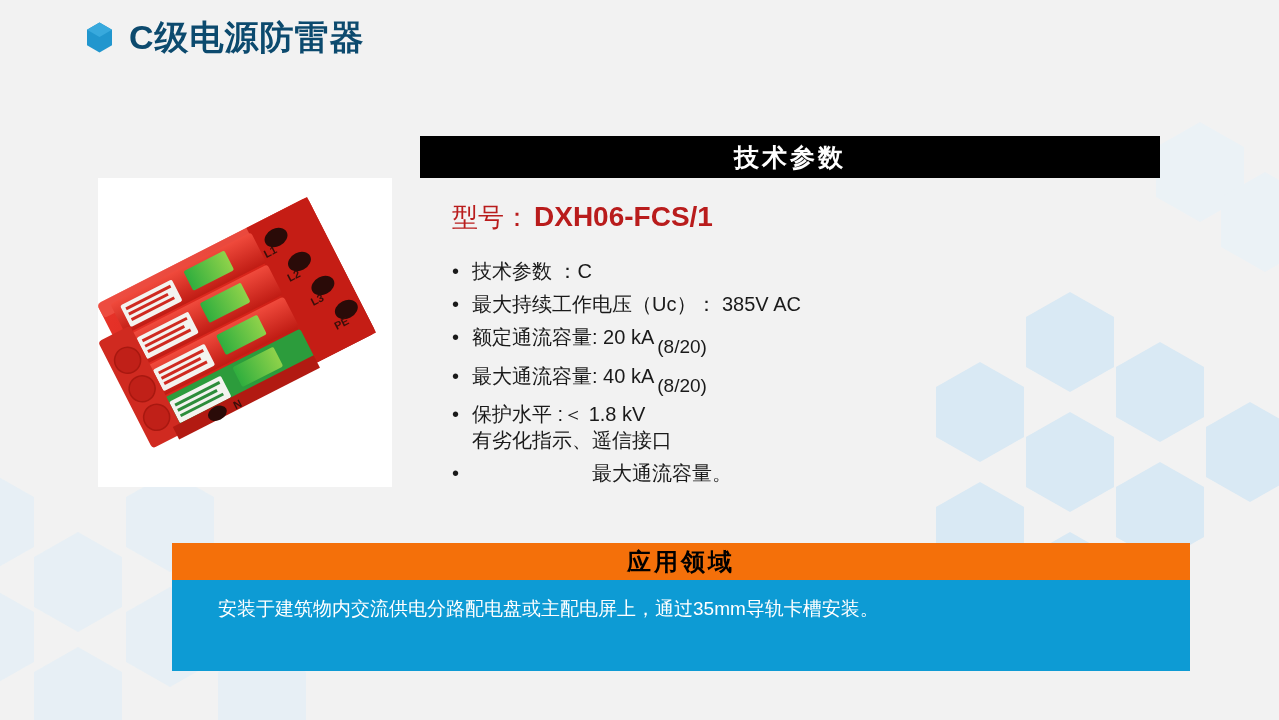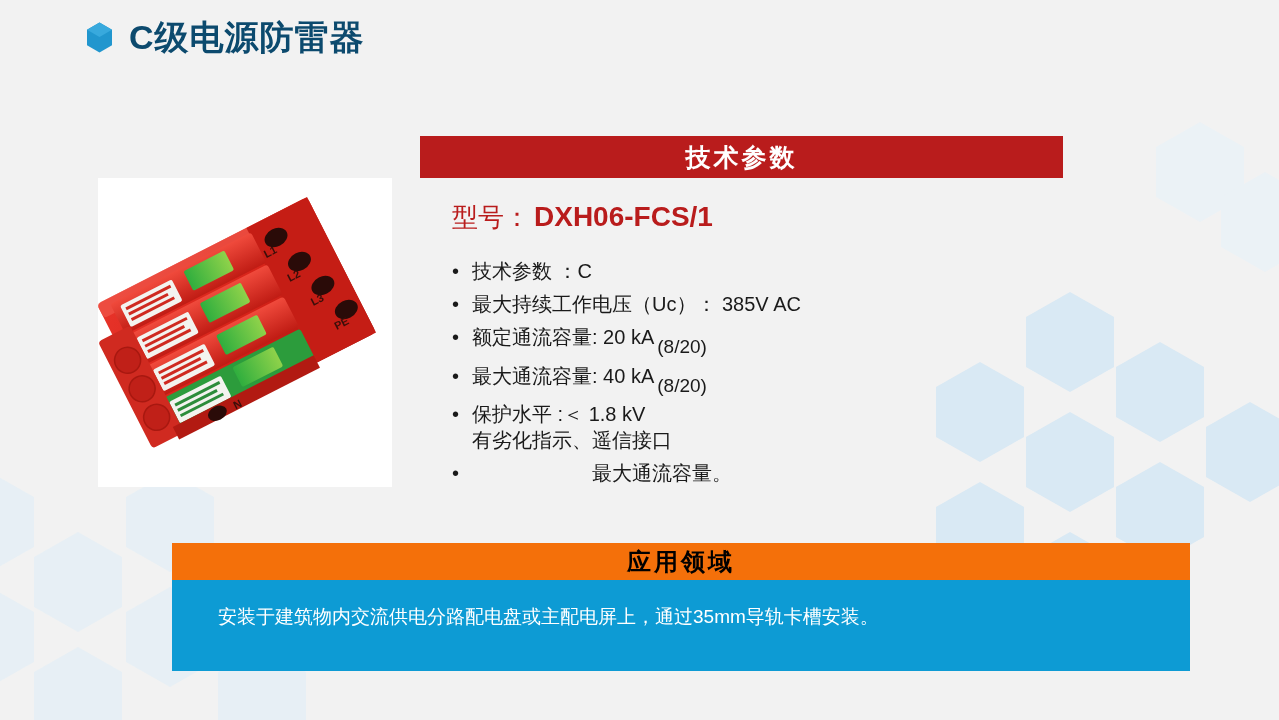--- a/index.html
+++ b/index.html
@@ -59,23 +59,23 @@
     z-index: 2;
     overflow: hidden;
   }
   .photo-frame svg { display: block; width: 100%; height: 100%; }
 
   
   .spec-header {
     position: absolute;
     left: 420px;
     top: 136px;
-    width: 643px;
+    width: 740px;
     height: 42px;
-    background: #b91c1c;
+    background: #000000;
     z-index: 2;
     display: flex;
     align-items: center;
     justify-content: center;
   }
   .spec-header-text {
     color: #ffffff;
     font-size: 25px;
     font-weight: bold;
     letter-spacing: 3px;
@@ -144,21 +144,21 @@
   }
   .app-header-text {
     color: #000000;
     font-size: 24px;
     font-weight: bold;
     letter-spacing: 3px;
   }
   .app-body {
     height: 91px;
     background: #0d9bd4;
-    padding: 24px 0 0 46px;
+    padding: 16px 0 0 46px;
     box-sizing: border-box;
   }
   .app-body-text {
     color: #ffffff;
     font-size: 19px;
     line-height: 1.4;
   }
 </style>
 </head>
 <body>

